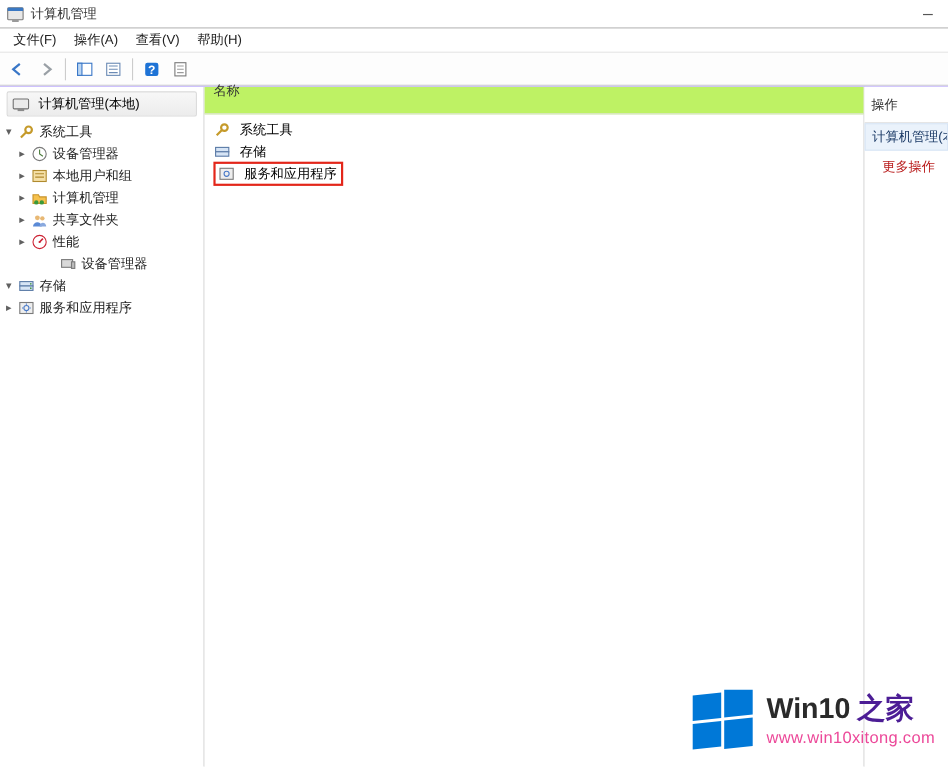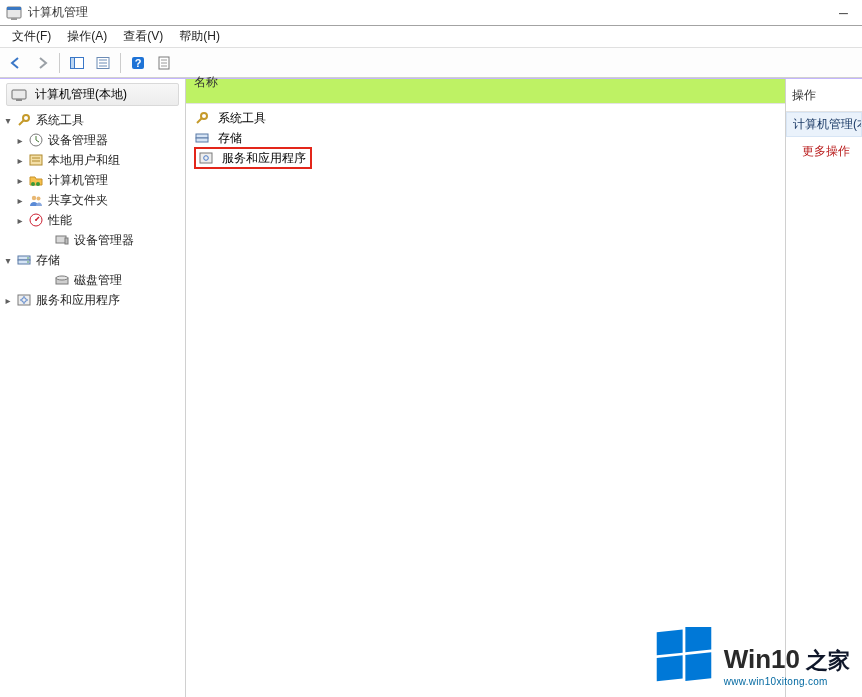--- a/index.html
+++ b/index.html
@@ -148,28 +148,28 @@
     .actions-link {
       padding: 6px 6px 2px 16px;
       color: #b91c1c;
       white-space: nowrap; overflow: hidden;
     }
 
     
     .watermark {
       position: absolute;
       right: 12px; bottom: 10px;
-      display: flex; align-items: flex-end;
+      display: flex; align-items: flex-start;
       gap: 10px;
       pointer-events: none;
     }
     .win-logo { width: 60px; height: 60px; }
     .wm-text .line1 { font-size: 26px; font-weight: 700; color: #2a2a2a; display:flex; align-items:baseline;}
-    .wm-text .line1 .accent { color: #0f172a; margin-left: 6px; font-size: 22px;}
-    .wm-text .line2 { font-size: 10px; color: #0369a1; letter-spacing: .3px; }
+    .wm-text .line1 .accent { color: #4c1d95; margin-left: 6px; font-size: 26px;}
+    .wm-text .line2 { font-size: 15px; color: #ec4899; letter-spacing: .3px; }
 
     svg { display:block; }
   </style>
 </head>
 <body>
 
 <div class="titlebar">
   <span class="app-icon">
     <svg width="16" height="16" viewBox="0 0 16 16">
       <rect x="1" y="2" width="14" height="11" rx="1" fill="#e8e8e8" stroke="#7a7a7a"></rect>
@@ -344,34 +344,20 @@
           <span class="node-icon">
               <svg width="16" height="16" viewBox="0 0 16 16">
                 <rect x="2" y="4" width="12" height="4" fill="#d6e4f5" stroke="#5a7aa6"></rect>
                 <rect x="2" y="8" width="12" height="4" fill="#d6e4f5" stroke="#5a7aa6"></rect>
                 <circle cx="12" cy="6" r=".8" fill="#4a9a4a"></circle>
                 <circle cx="12" cy="10" r=".8" fill="#4a9a4a"></circle>
               </svg>
             </span>
           <span class="node-label">存储</span>
         </div>
-        <ul>
-          <li>
-              <div class="tree-row indent-2">
-            <span class="expander blank">▸</span>
-            <span class="node-icon">
-                  <svg width="16" height="16" viewBox="0 0 16 16">
-                    <rect x="2" y="6" width="12" height="6" fill="#cfcfcf" stroke="#7a7a7a"></rect>
-                    <ellipse cx="8" cy="6" rx="6" ry="2" fill="#e6e6e6" stroke="#7a7a7a"></ellipse>
-                  </svg>
-                </span>
-            <span class="node-label">磁盘管理</span>
-          </div>
-            </li>
-        </ul>
       </li>
 
       <li>
         <div class="tree-row indent-0">
           <span class="expander">▸</span>
           <span class="node-icon">
               <svg width="16" height="16" viewBox="0 0 16 16">
                 <rect x="2" y="3" width="12" height="10" fill="#eee" stroke="#7a7a7a"></rect>
                 <circle cx="8" cy="8" r="2.3" fill="none" stroke="#4a7ac7"></circle>
                 <path d="M8 4v1M8 11v1M4 8h1M11 8h1" stroke="#4a7ac7"></path>

